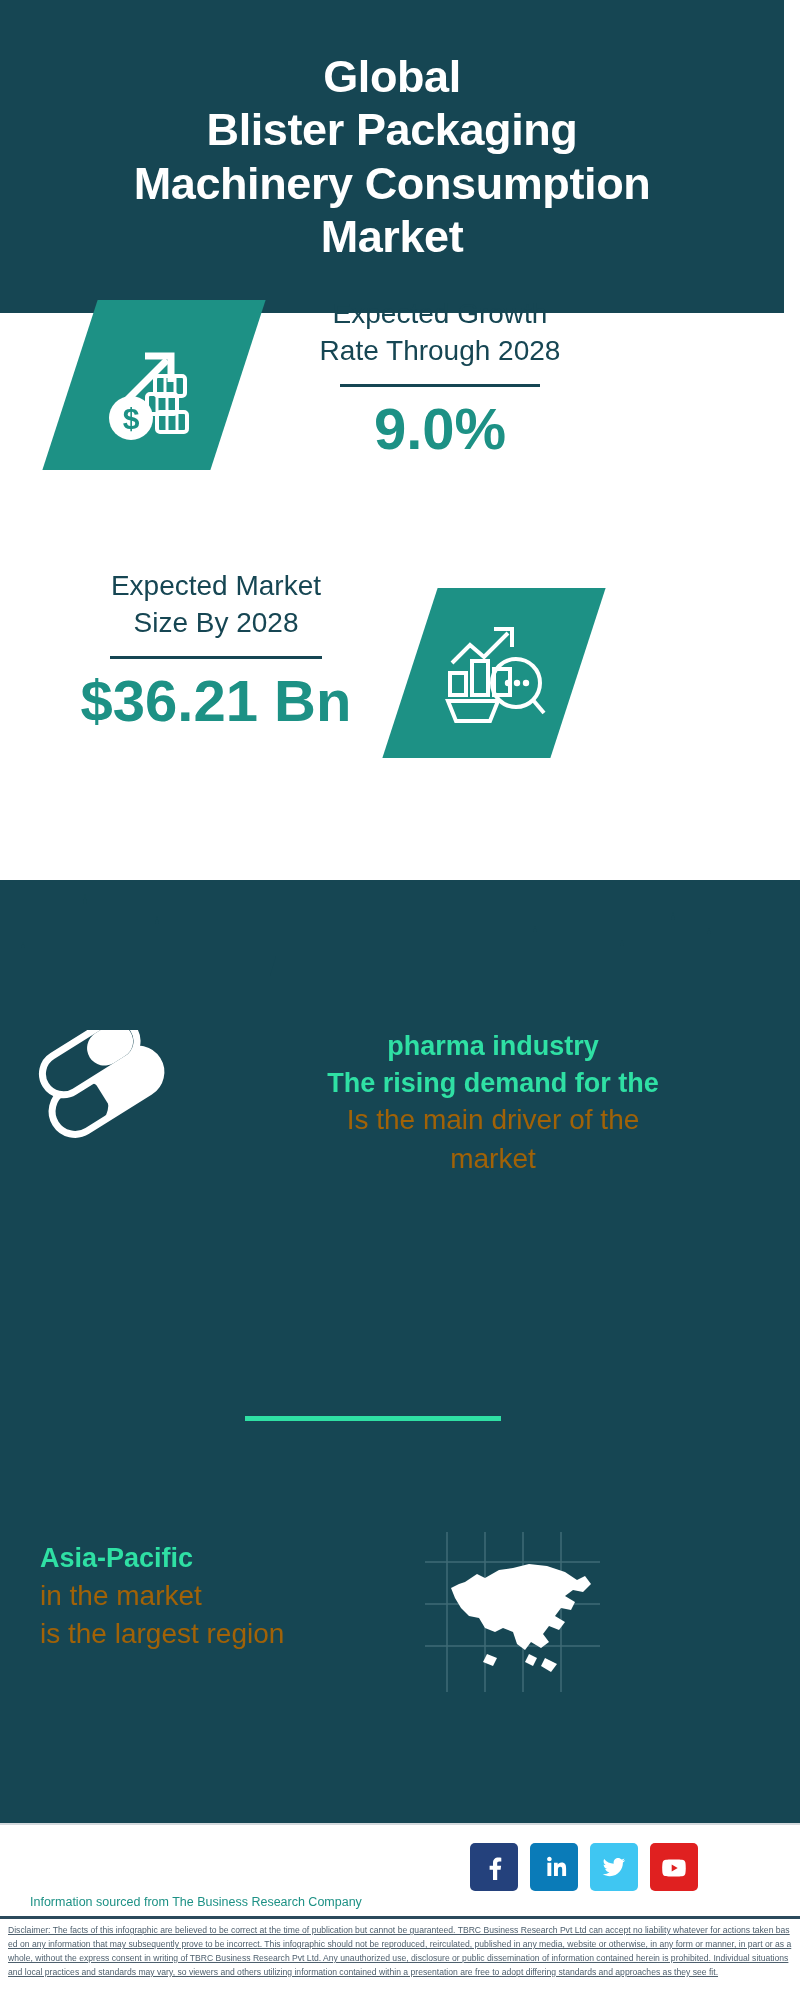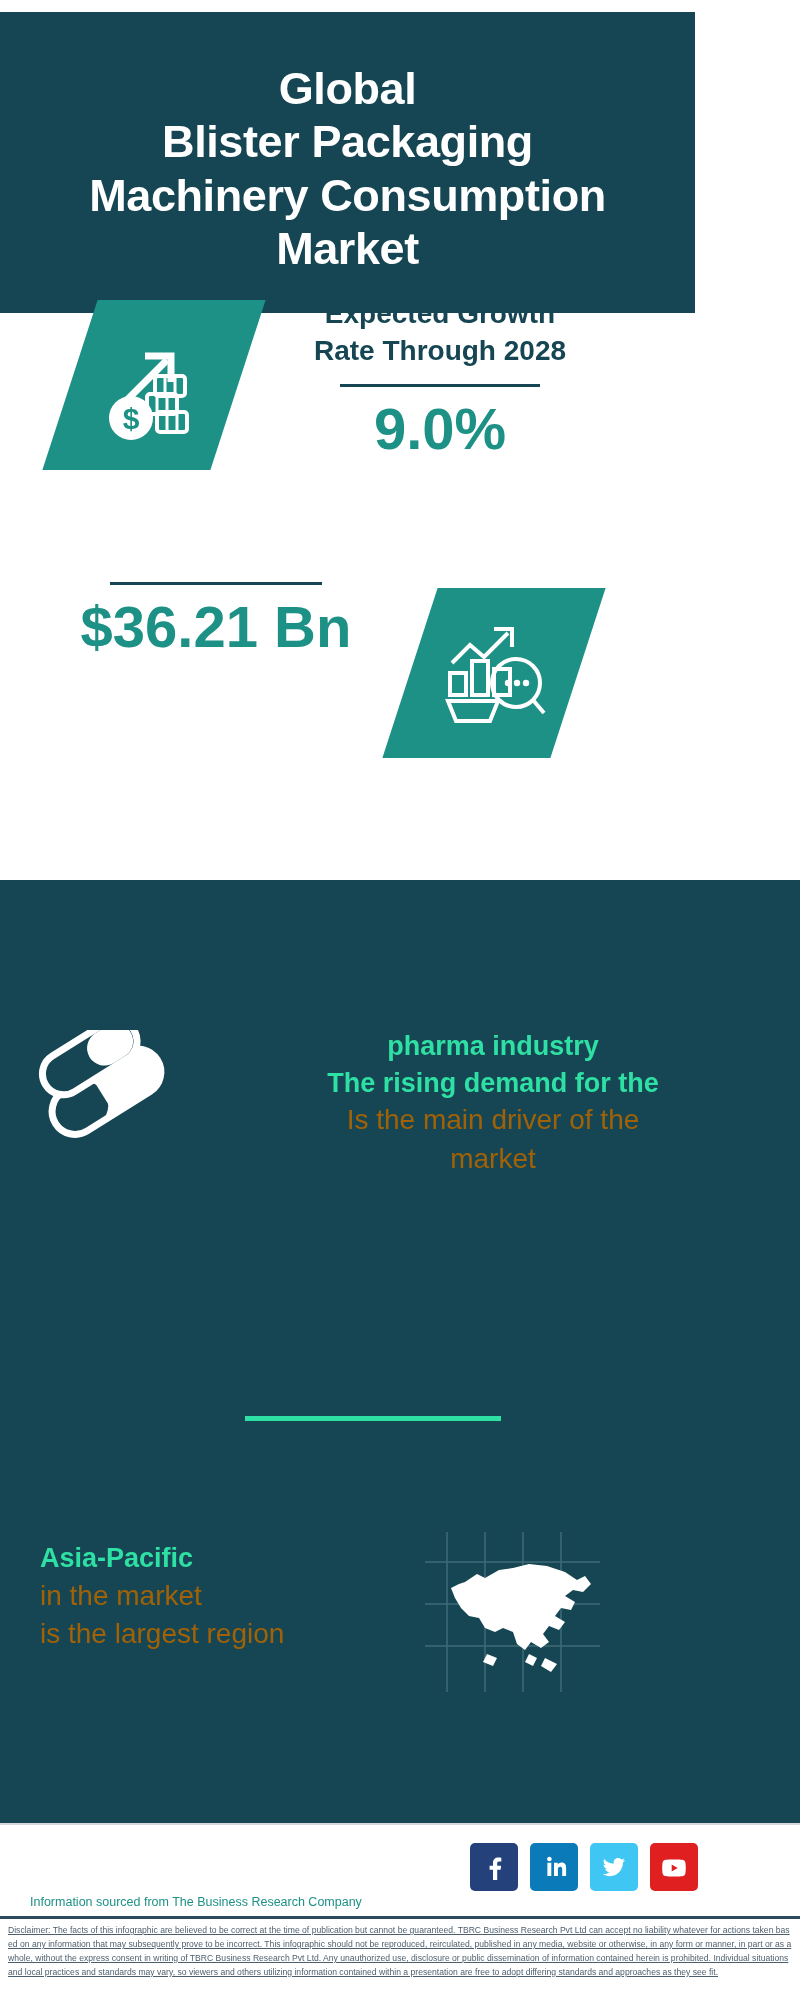--- a/index.html
+++ b/index.html
@@ -7,21 +7,21 @@
   body {
     font-family:"Liberation Sans", sans-serif;
     background:#ffffff;
     position:relative;
     overflow:hidden;
   }
   .page { width:800px; height:2000px; position:relative; }
 
   
   .header {
-    position:absolute; left:0; top:12px; width:695px; height:313px;
+    position:absolute; left:0; top:0; width:784px; height:313px;
     background:#164653;
     display:flex; align-items:center; justify-content:center;
   }
   .header-title {
     color:#ffffff;
     font-size:45px;
     font-weight:bold;
     line-height:1.18;
     text-align:center;
     letter-spacing:-0.4px;
@@ -43,21 +43,21 @@
     display:flex; align-items:center; justify-content:center;
   }
   .tile > svg { transform:skewX(18deg); }
 
   .tile-growth { left:70px; top:300px; width:168px; height:170px; }
   .tile-size   { left:410px; top:588px; width:168px; height:170px; }
 
   
   .stat { position:absolute; }
   .stat-label {
-    color:#164653; font-size:28px; font-weight:bold; line-height:1.32;
+    color:#164653; font-size:28px; font-weight:normal; line-height:1.32;
     text-align:center;
   }
   .stat-label .ln { display:block; white-space:nowrap; }
   .stat-rule {
     height:3px; background:#164653; margin:14px auto 10px auto;
   }
   .stat-value {
     color:#1d9185; font-size:58px; font-weight:bold; text-align:center;
     line-height:1.1; white-space:nowrap;
   }
@@ -178,20 +178,24 @@
   <div class="stat stat-growth">
     <div class="stat-label">
       <span class="ln">Expected Growth</span>
       <span class="ln">Rate Through 2028</span>
     </div>
     <div class="stat-rule"></div>
     <div class="stat-value">9.0%</div>
   </div>
 
   <div class="stat stat-size">
+    <div class="stat-label">
+      <span class="ln">Expected Market</span>
+      <span class="ln">Size By 2028</span>
+    </div>
     <div class="stat-rule"></div>
     <div class="stat-value">$36.21 Bn</div>
   </div>
 
   <div class="tile tile-size">
     <svg width="112" height="112" viewBox="0 0 112 112">
       <g stroke="#ffffff" stroke-width="4" fill="none">
         <path d="M14 46 L32 28 L46 40 L70 16"></path>
         <path d="M56 12 L74 12 L74 30"></path>
         <rect x="12" y="56" width="16" height="22"></rect>

